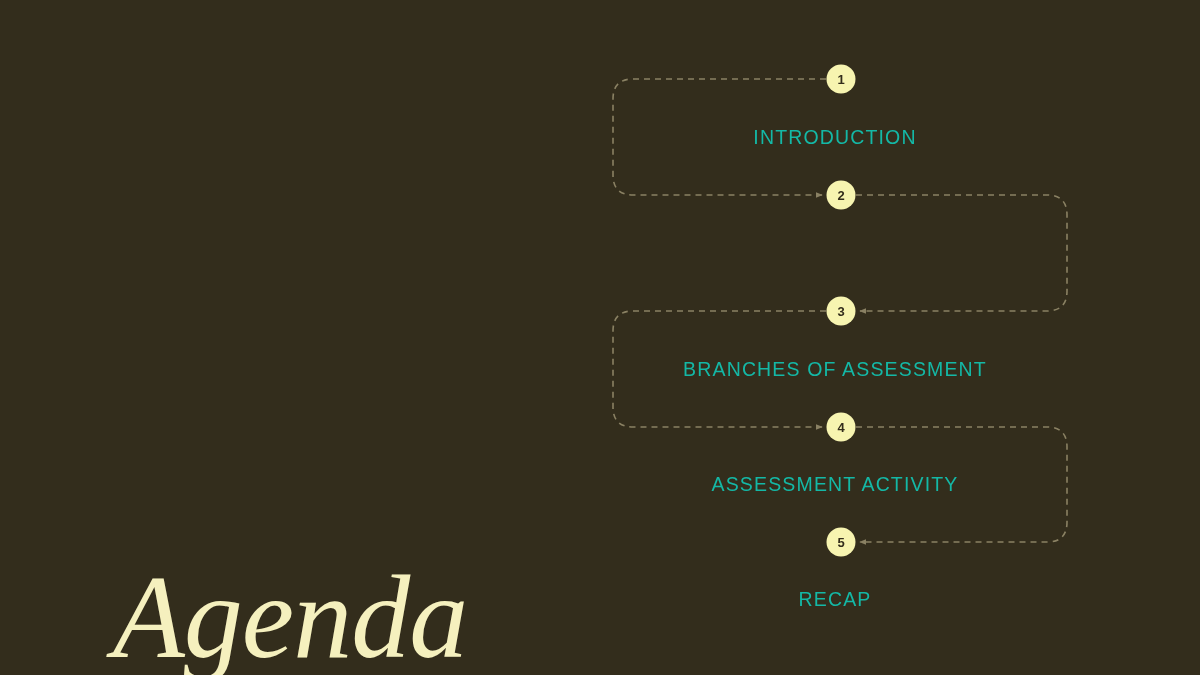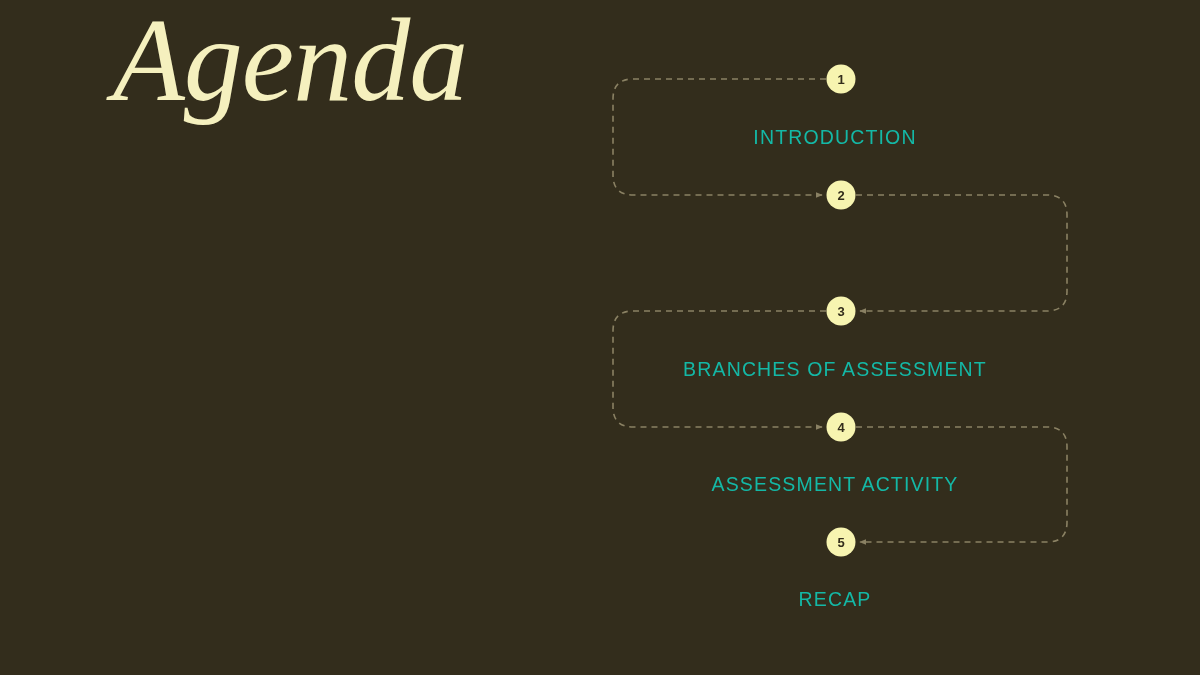--- a/index.html
+++ b/index.html
@@ -19,21 +19,21 @@
   }
 
   
   #title-block {
     position:absolute;
     left:0;
     top:0;
     width:600px;
     height:675px;
     display:flex;
-    align-items:flex-start;
+    align-items:flex-end;
     justify-content:center;
   }
   #title {
     font-family:"Liberation Serif", "DejaVu Serif", serif;
     font-style:italic;
     font-weight:400;
     font-size:118px;
     line-height:1;
     color:#F5F0BE;
     letter-spacing:-1px;

